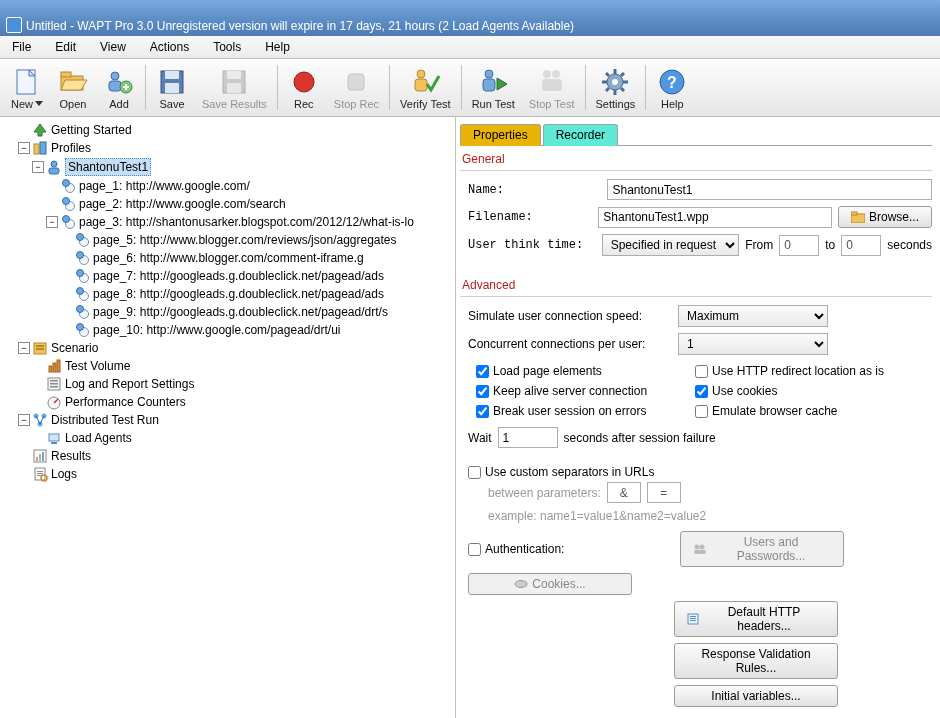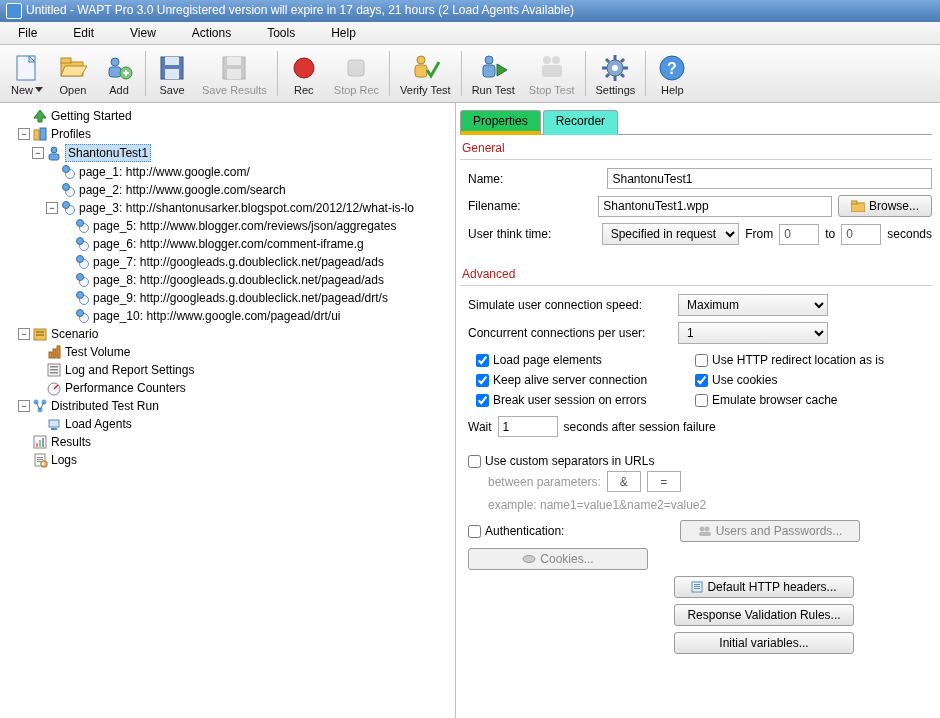--- a/index.html
+++ b/index.html
@@ -10,38 +10,38 @@
   overflow: hidden;
   width: 940px;
   height: 718px;
 }
 .titlebar {
   background: linear-gradient(to bottom, #7aa9dd 0%, #5e8fc7 50%, #4d7cb3 100%);
   color: #fff;
   padding: 3px 6px;
   font-size: 12px;
   display: flex;
-  align-items: flex-start;
-  height: 22px;
+  align-items: flex-end;
+  height: 36px;
 }
 .titlebar-icon {
   width: 16px; height: 16px;
   background: #4a90d9;
   border: 1px solid #fff;
   margin-right: 4px;
   border-radius: 2px;
 }
 .menubar {
   background: linear-gradient(to bottom, #f8f8f8, #ececec);
   border-bottom: 1px solid #c0c0c0;
   display: flex;
   padding: 1px 0;
 }
 .menubar-item {
-  padding: 3px 18px;
+  padding: 3px 12px;
   cursor: default;
 }
 .toolbar {
   background: linear-gradient(to bottom, #fdfdfd, #e6e6e6);
   border-bottom: 1px solid #b8b8b8;
   display: flex;
   padding: 2px 4px;
   height: 58px;
 }
 .toolbar-btn {
@@ -117,37 +117,37 @@
   border: 1px solid #a0a0a0;
   border-bottom: none;
   background: #5eead4;
   margin-right: 2px;
   border-radius: 3px 3px 0 0;
   font-size: 12px;
   cursor: default;
   position: relative;
   top: 1px;
 }
-.tab.active { background: #22c55e; border-bottom: 4px solid #eab308; }
+.tab.active { background: #eab308; border-bottom: 1px solid #eab308; }
 .group-label {
   color: #b91c1c;
   margin: 6px 0 4px 2px;
 }
 .group-sep {
   border-top: 1px solid #d0d0d0;
   margin: 2px 0 8px 0;
 }
 .form-row {
   display: flex;
   align-items: center;
   margin-bottom: 6px;
   gap: 6px;
   padding-left: 8px;
 }
-.form-label { width: 140px; }
+.form-label { width: 140px; font-family: Liberation Mono, monospace; }
 input[type=text], select {
   font: inherit;
   padding: 2px 4px;
   border: 1px solid #abadb3;
   min-height: 21px;
   background: #fff;
 }
 input[type=text].wide { width: 262px; }
 select { background: linear-gradient(#fbfbfb,#e9e9e9); }
 .btn {
@@ -156,21 +156,21 @@
   border: 1px solid #9c9c9c;
   background: linear-gradient(#fbfbfb,#e2e2e2);
   border-radius: 3px;
   cursor: default;
   display: inline-flex;
   align-items: center;
   gap: 4px;
   min-height: 22px;
 }
 .btn.disabled { color: #888; background: #f0f0f0; }
-.btn-wide { width: 180px; justify-content: center; }
+.btn-wide { width: 164px; justify-content: center; }
 .check-row { display: flex; align-items: flex-end; gap: 4px; margin: 3px 0 3px 8px; }
 .check-col { display: flex; gap: 40px; margin-left: 8px; }
 .col { display: flex; flex-direction: column; }
 .spin { width: 40px; }
 .small-input { width: 34px; text-align: center; }
 .muted { color: #999; }
 .right-btns { display: flex; flex-direction: column; gap: 6px; align-items: flex-start; margin-left: 214px; margin-top: 6px;}
 svg { display: block; }
 </style>
 </head>

